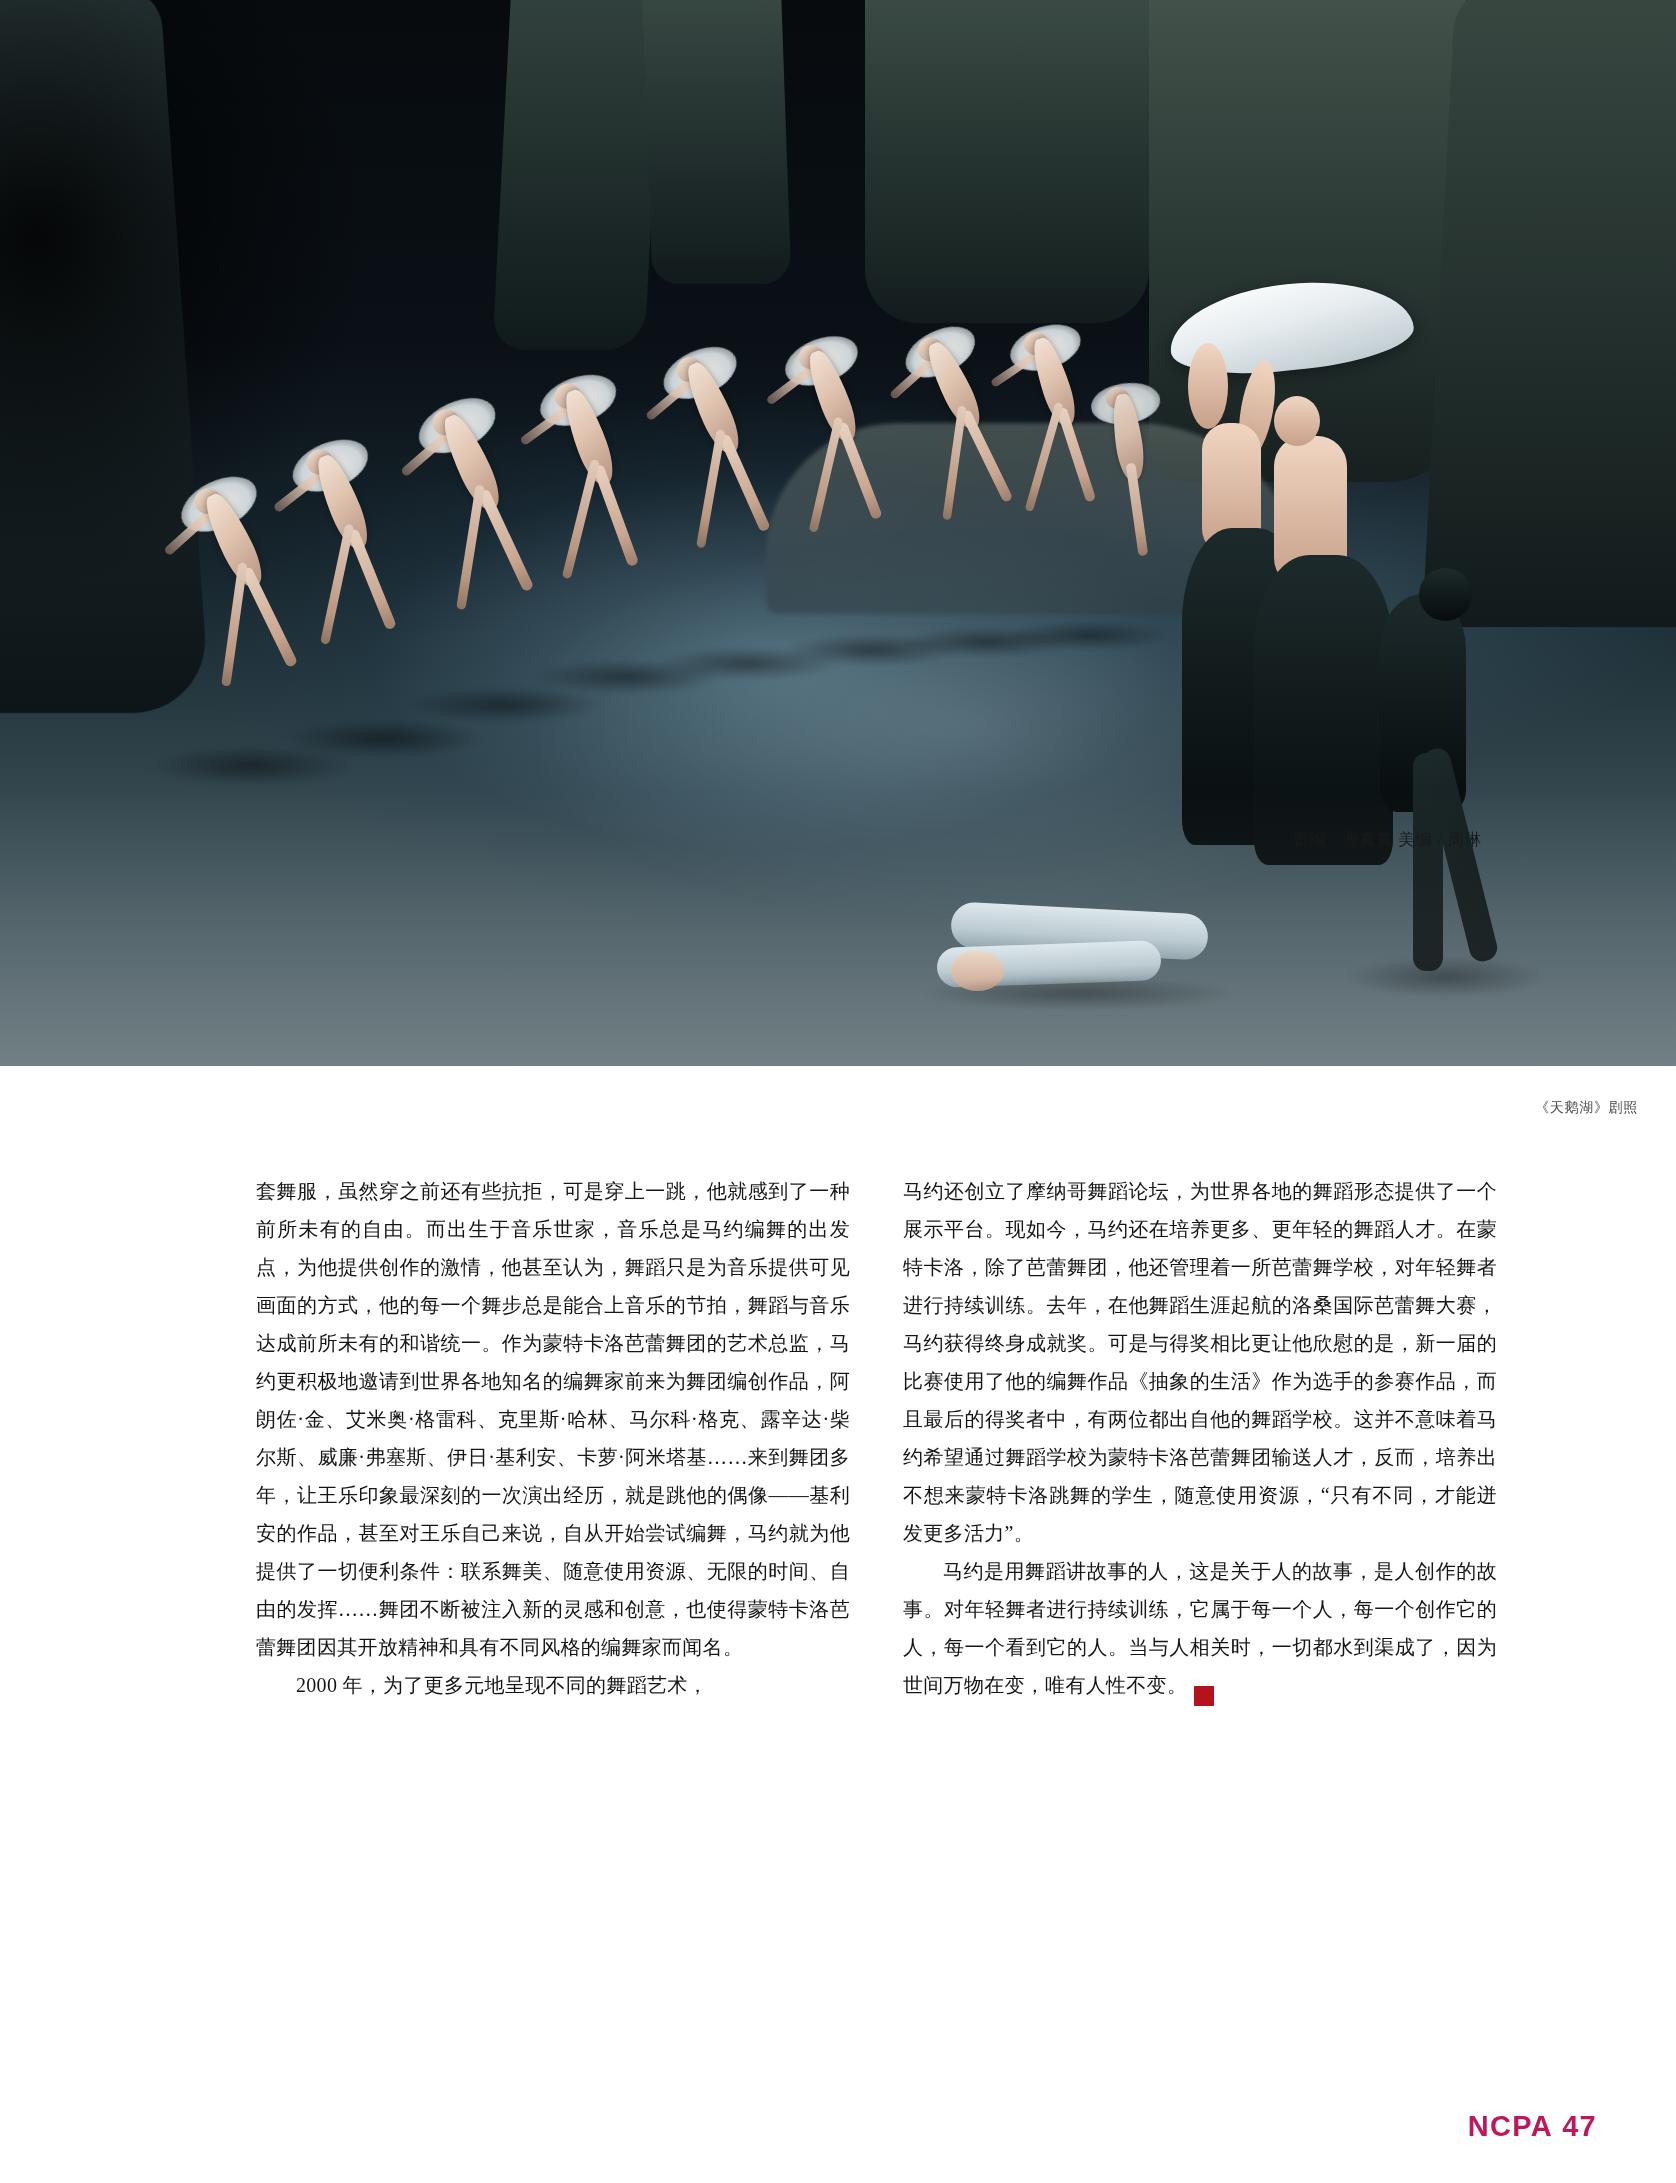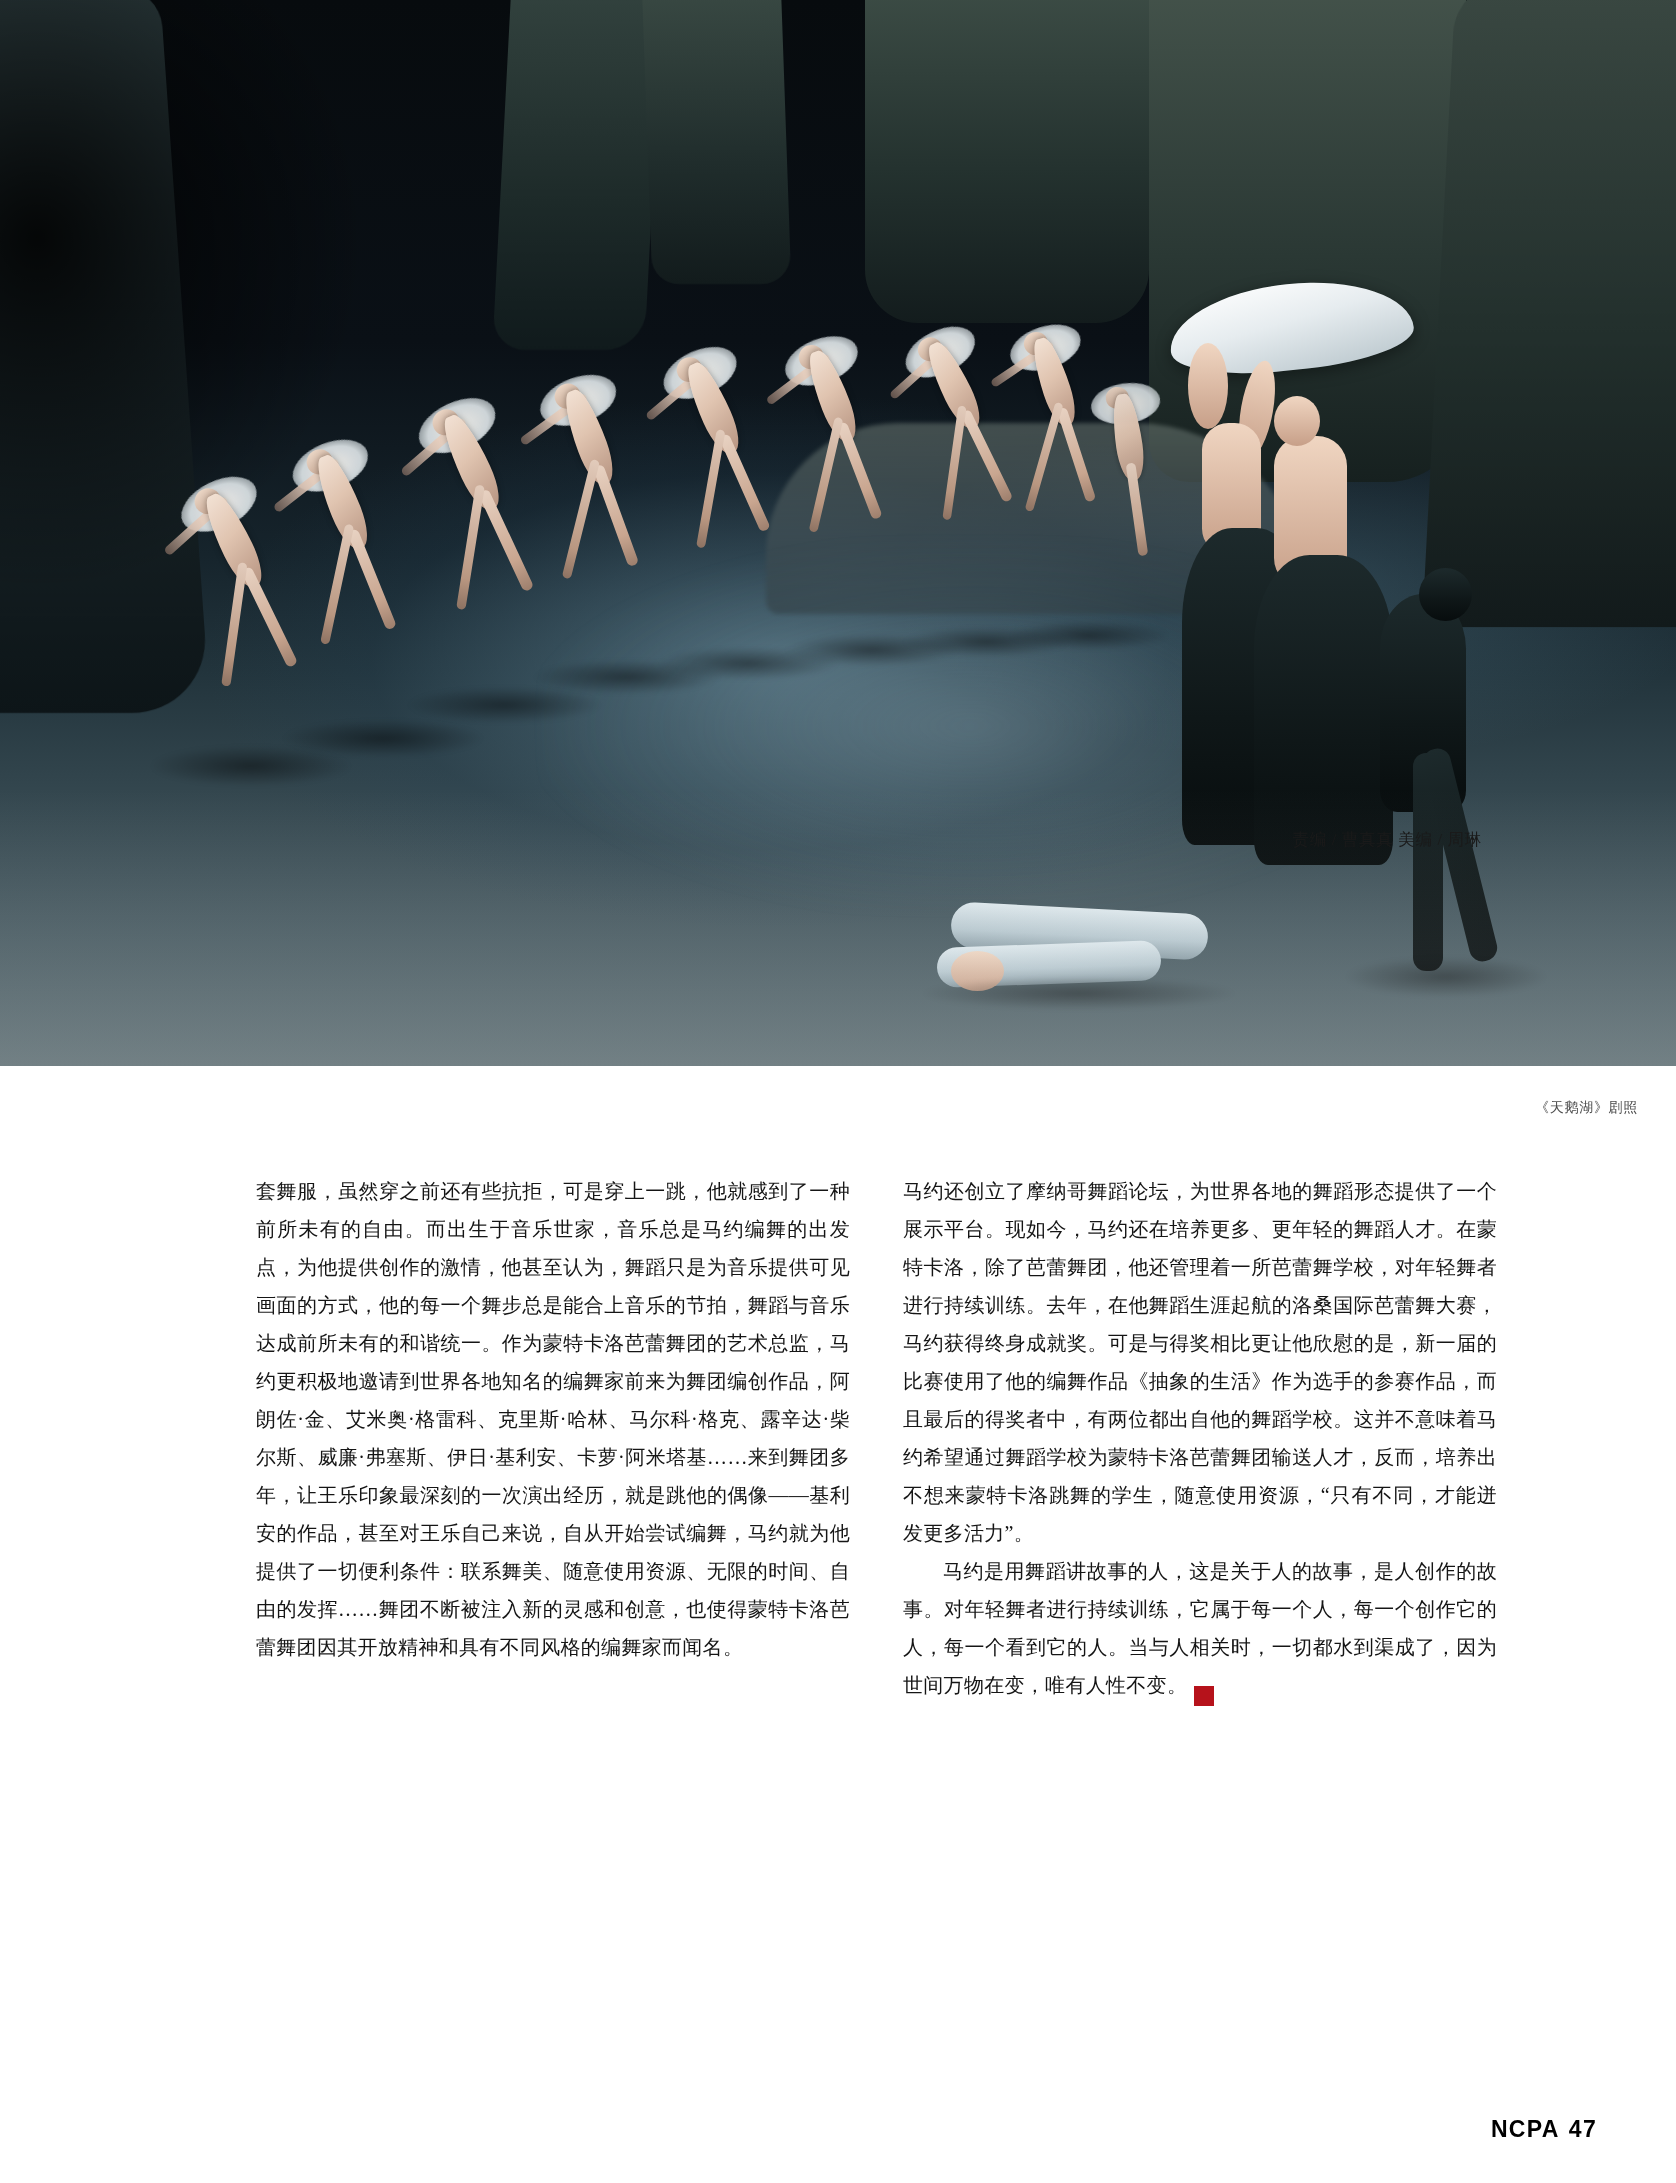--- a/index.html
+++ b/index.html
@@ -205,23 +205,23 @@
     font-size: 16.5px;
     color: #1a1a1a;
     letter-spacing: 0.7px;
   }
 
   .footer {
     position: absolute;
     right: 79px;
     bottom: 40px;
     font-family: "Liberation Sans", sans-serif;
-    font-size: 23px;
+    font-size: 29px;
     font-weight: bold;
-    color: #000000;
+    color: #be185d;
     letter-spacing: 1.3px;
   }
   .footer .pg { margin-left: 9.2px; }
 </style>
 </head>
 <body>
 
 <div class="photo-block">
   <div class="stage"></div>
 
@@ -346,20 +346,21 @@
 
   <div class="floor-shine"></div>
 </div>
 
 <div class="caption">《天鹅湖》剧照</div>
 
 <div class="columns">
 
   <div class="col col-left">
     <p>套舞服，虽然穿之前还有些抗拒，可是穿上一跳，他就感到了一种前所未有的自由。而出生于音乐世家，音乐总是马约编舞的出发点，为他提供创作的激情，他甚至认为，舞蹈只是为音乐提供可见画面的方式，他的每一个舞步总是能合上音乐的节拍，舞蹈与音乐达成前所未有的和谐统一。作为蒙特卡洛芭蕾舞团的艺术总监，马约更积极地邀请到世界各地知名的编舞家前来为舞团编创作品，阿朗佐·金、艾米奥·格雷科、克里斯·哈林、马尔科·格克、露辛达·柴尔斯、威廉·弗塞斯、伊日·基利安、卡萝·阿米塔基……来到舞团多年，让王乐印象最深刻的一次演出经历，就是跳他的偶像——基利安的作品，甚至对王乐自己来说，自从开始尝试编舞，马约就为他提供了一切便利条件：联系舞美、随意使用资源、无限的时间、自由的发挥……舞团不断被注入新的灵感和创意，也使得蒙特卡洛芭蕾舞团因其开放精神和具有不同风格的编舞家而闻名。</p>
+    <p class="indent">2000 年，为了更多元地呈现不同的舞蹈艺术，</p>
   </div>
 
   <div class="col col-right">
     <p>马约还创立了摩纳哥舞蹈论坛，为世界各地的舞蹈形态提供了一个展示平台。现如今，马约还在培养更多、更年轻的舞蹈人才。在蒙特卡洛，除了芭蕾舞团，他还管理着一所芭蕾舞学校，对年轻舞者进行持续训练。去年，在他舞蹈生涯起航的洛桑国际芭蕾舞大赛，马约获得终身成就奖。可是与得奖相比更让他欣慰的是，新一届的比赛使用了他的编舞作品《抽象的生活》作为选手的参赛作品，而且最后的得奖者中，有两位都出自他的舞蹈学校。这并不意味着马约希望通过舞蹈学校为蒙特卡洛芭蕾舞团输送人才，反而，培养出不想来蒙特卡洛跳舞的学生，随意使用资源，“只有不同，才能迸发更多活力”。</p>
     <p class="indent"><span>马约是用舞蹈讲故事的人，这是关于人的故事，是人创作的故事。对年轻舞者进行持续训练，它属于每一个人，每一个创作它的人，每一个看到它的人。当与人相关时，一切都水到渠成了，因为世间万物在变，唯有人性不变。</span><span class="endmark">NCPA</span></p>
   </div>
 
 </div>
 
 <div class="credits">责编 / 曹真真  美编 / 周琳</div>

